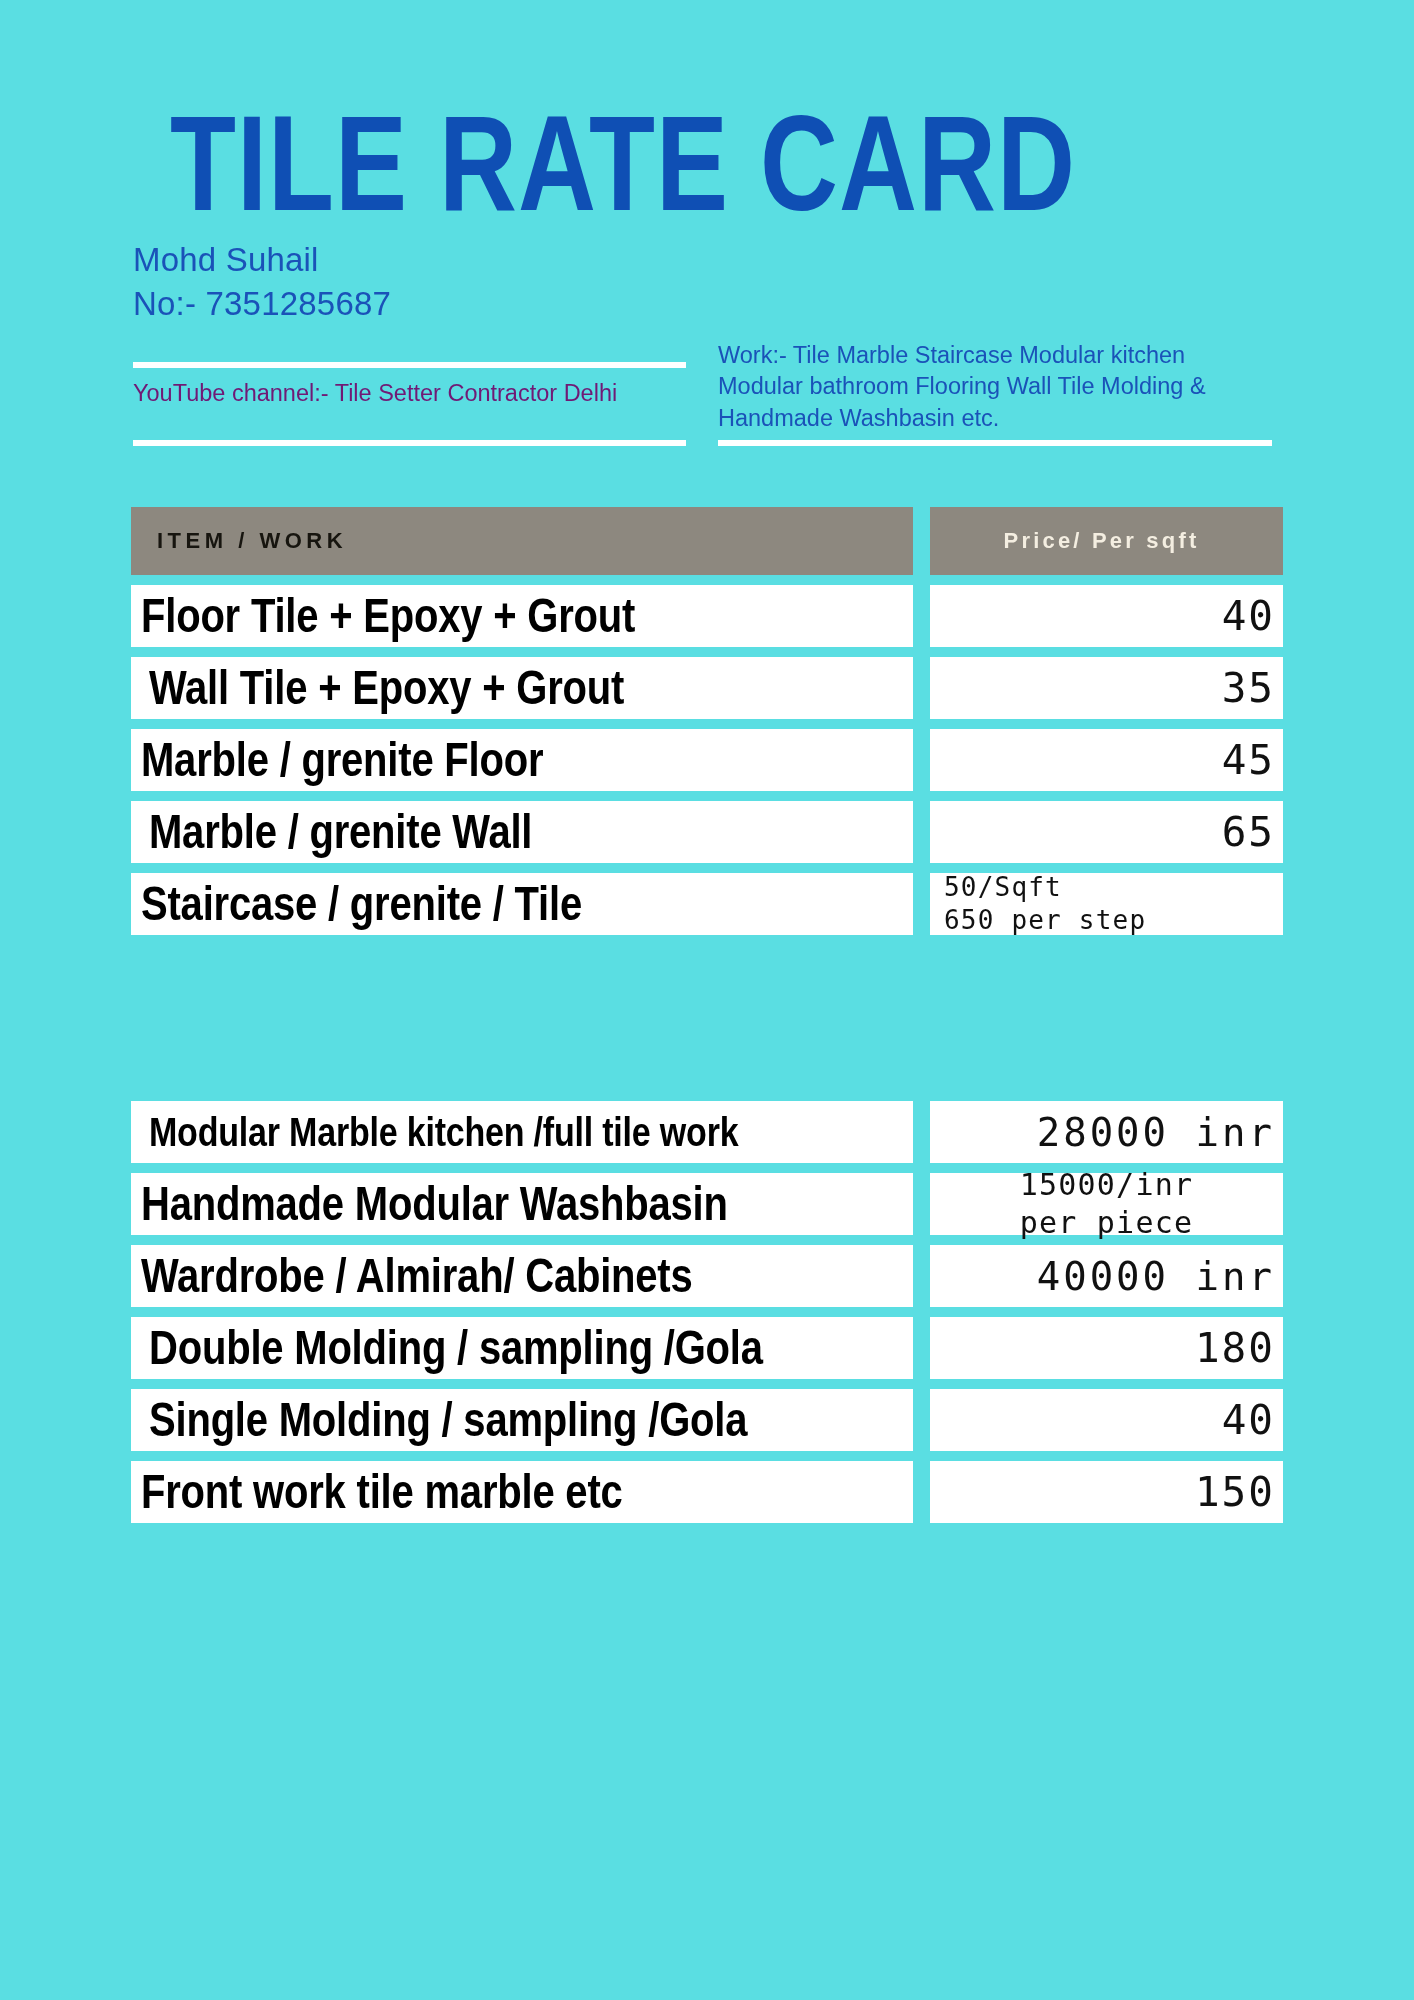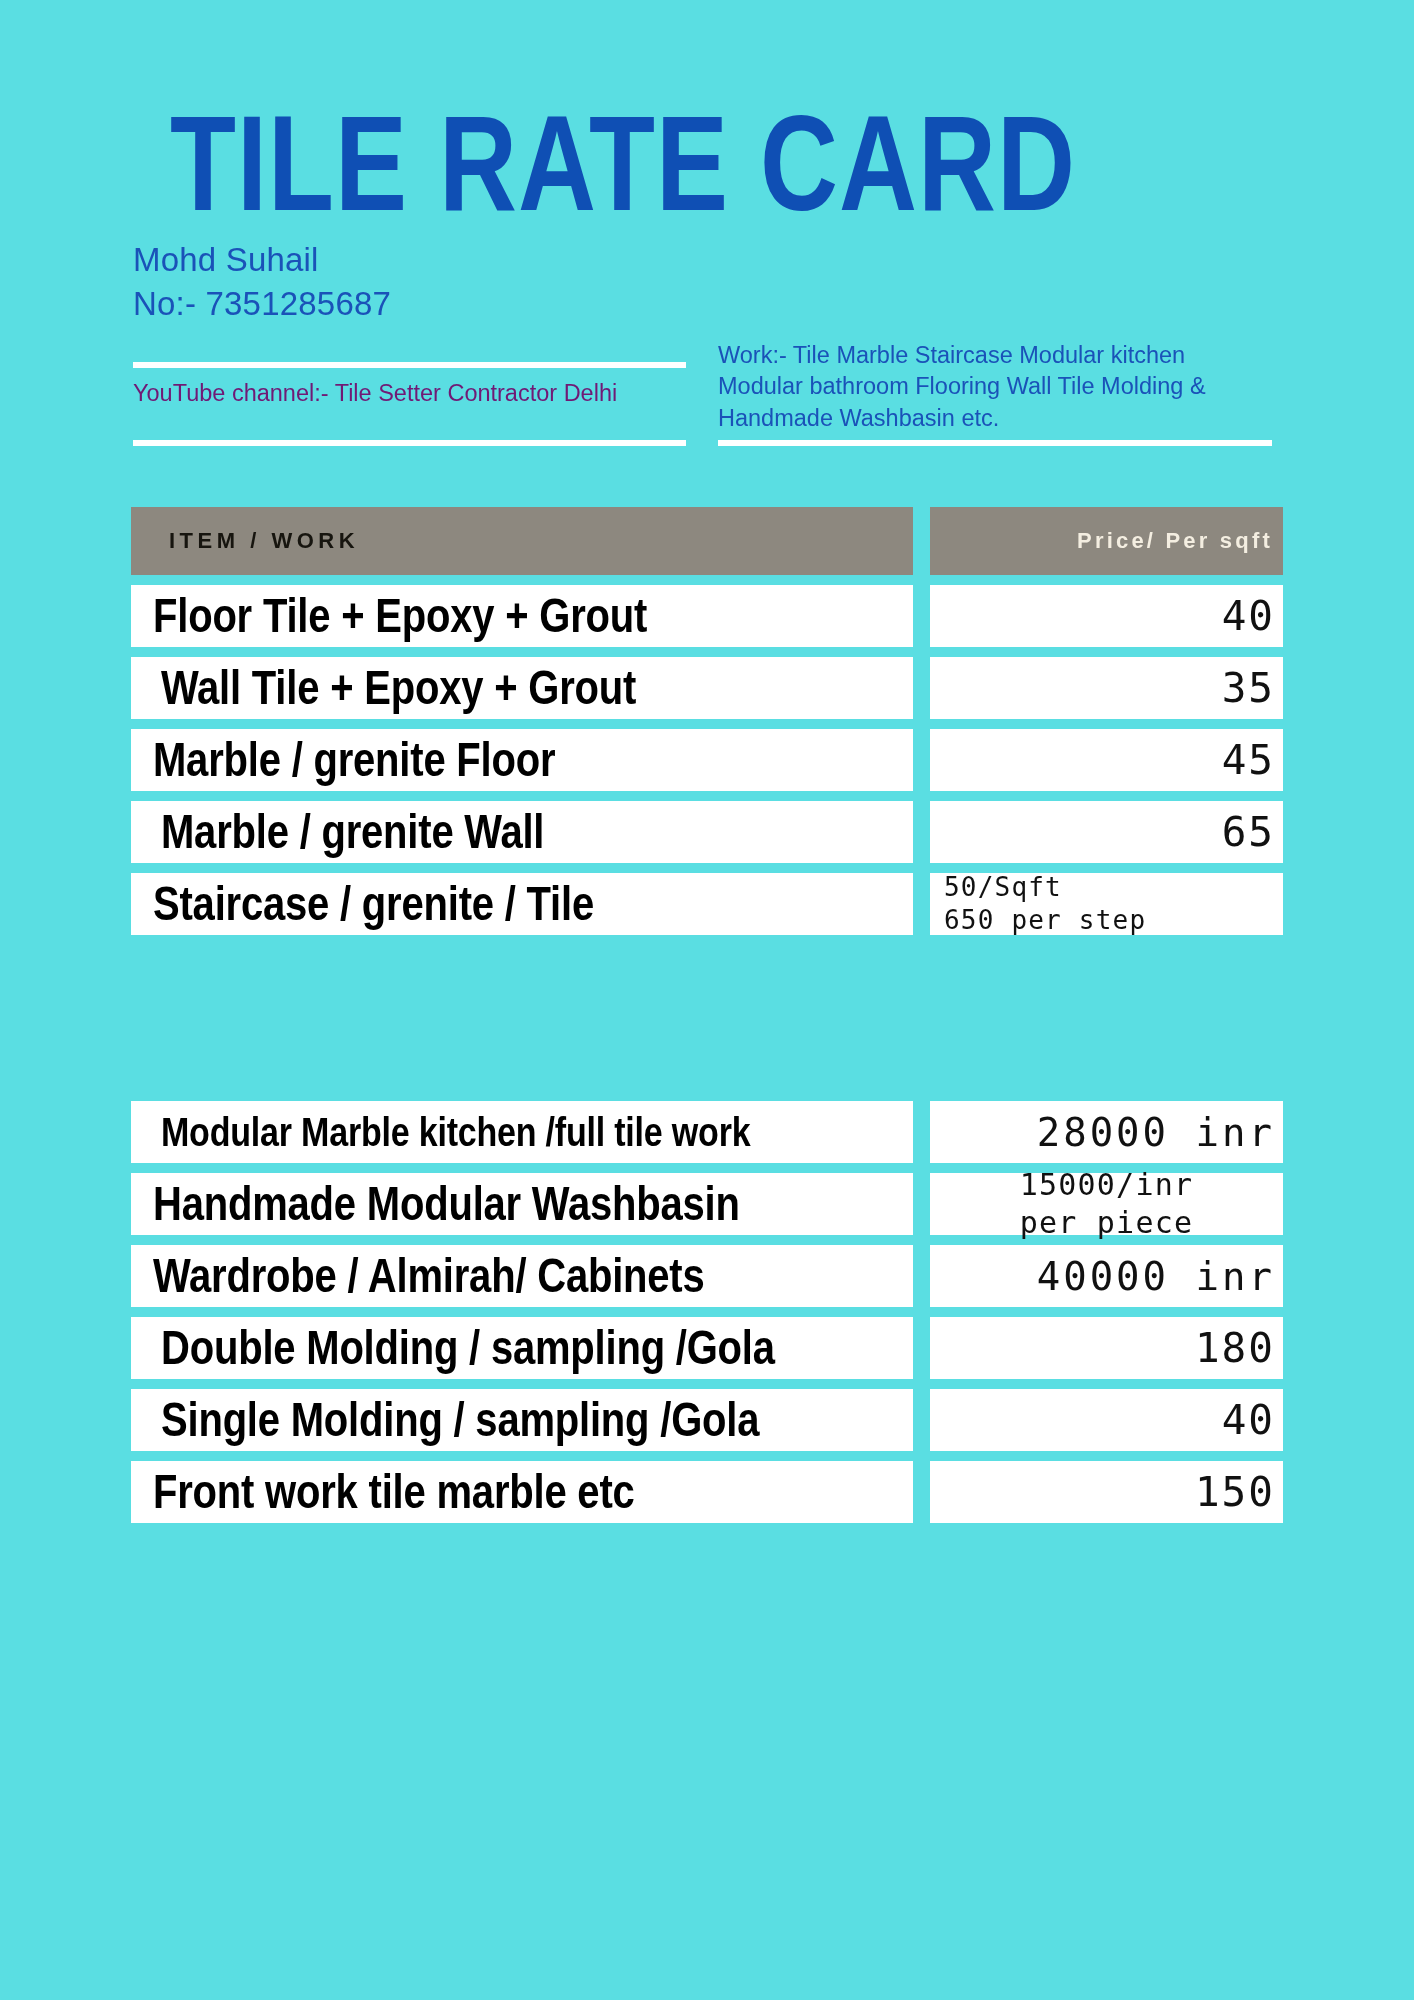--- a/index.html
+++ b/index.html
@@ -125,21 +125,20 @@
     display: flex;
     margin-bottom: 10px;
   }
 
   .cell-item {
     margin-left: 131px;
     width: 782px;
     box-sizing: border-box;
     display: flex;
     align-items: center;
-    padding-left: 12px;
   }
   .cell-price {
     margin-left: 17px;
     width: 353px;
     box-sizing: border-box;
     display: flex;
     align-items: center;
     justify-content: flex-end;
   }
 
@@ -157,21 +156,21 @@
     color: #17150f;
     padding-left: 26px;
   }
   .head-price-label {
     font-family: "Liberation Sans Narrow", "Liberation Sans", sans-serif;
     font-weight: bold;
     font-size: 22px;
     letter-spacing: 3.2px;
     color: #f4eee1;
     width: 100%;
-    text-align: right;
+    text-align: center;
     padding-right: 10px;
     box-sizing: border-box;
   }
 
   
   .row-data .cell-item,
   .row-data .cell-price {
     background: #ffffff;
     height: 62px;
   }

